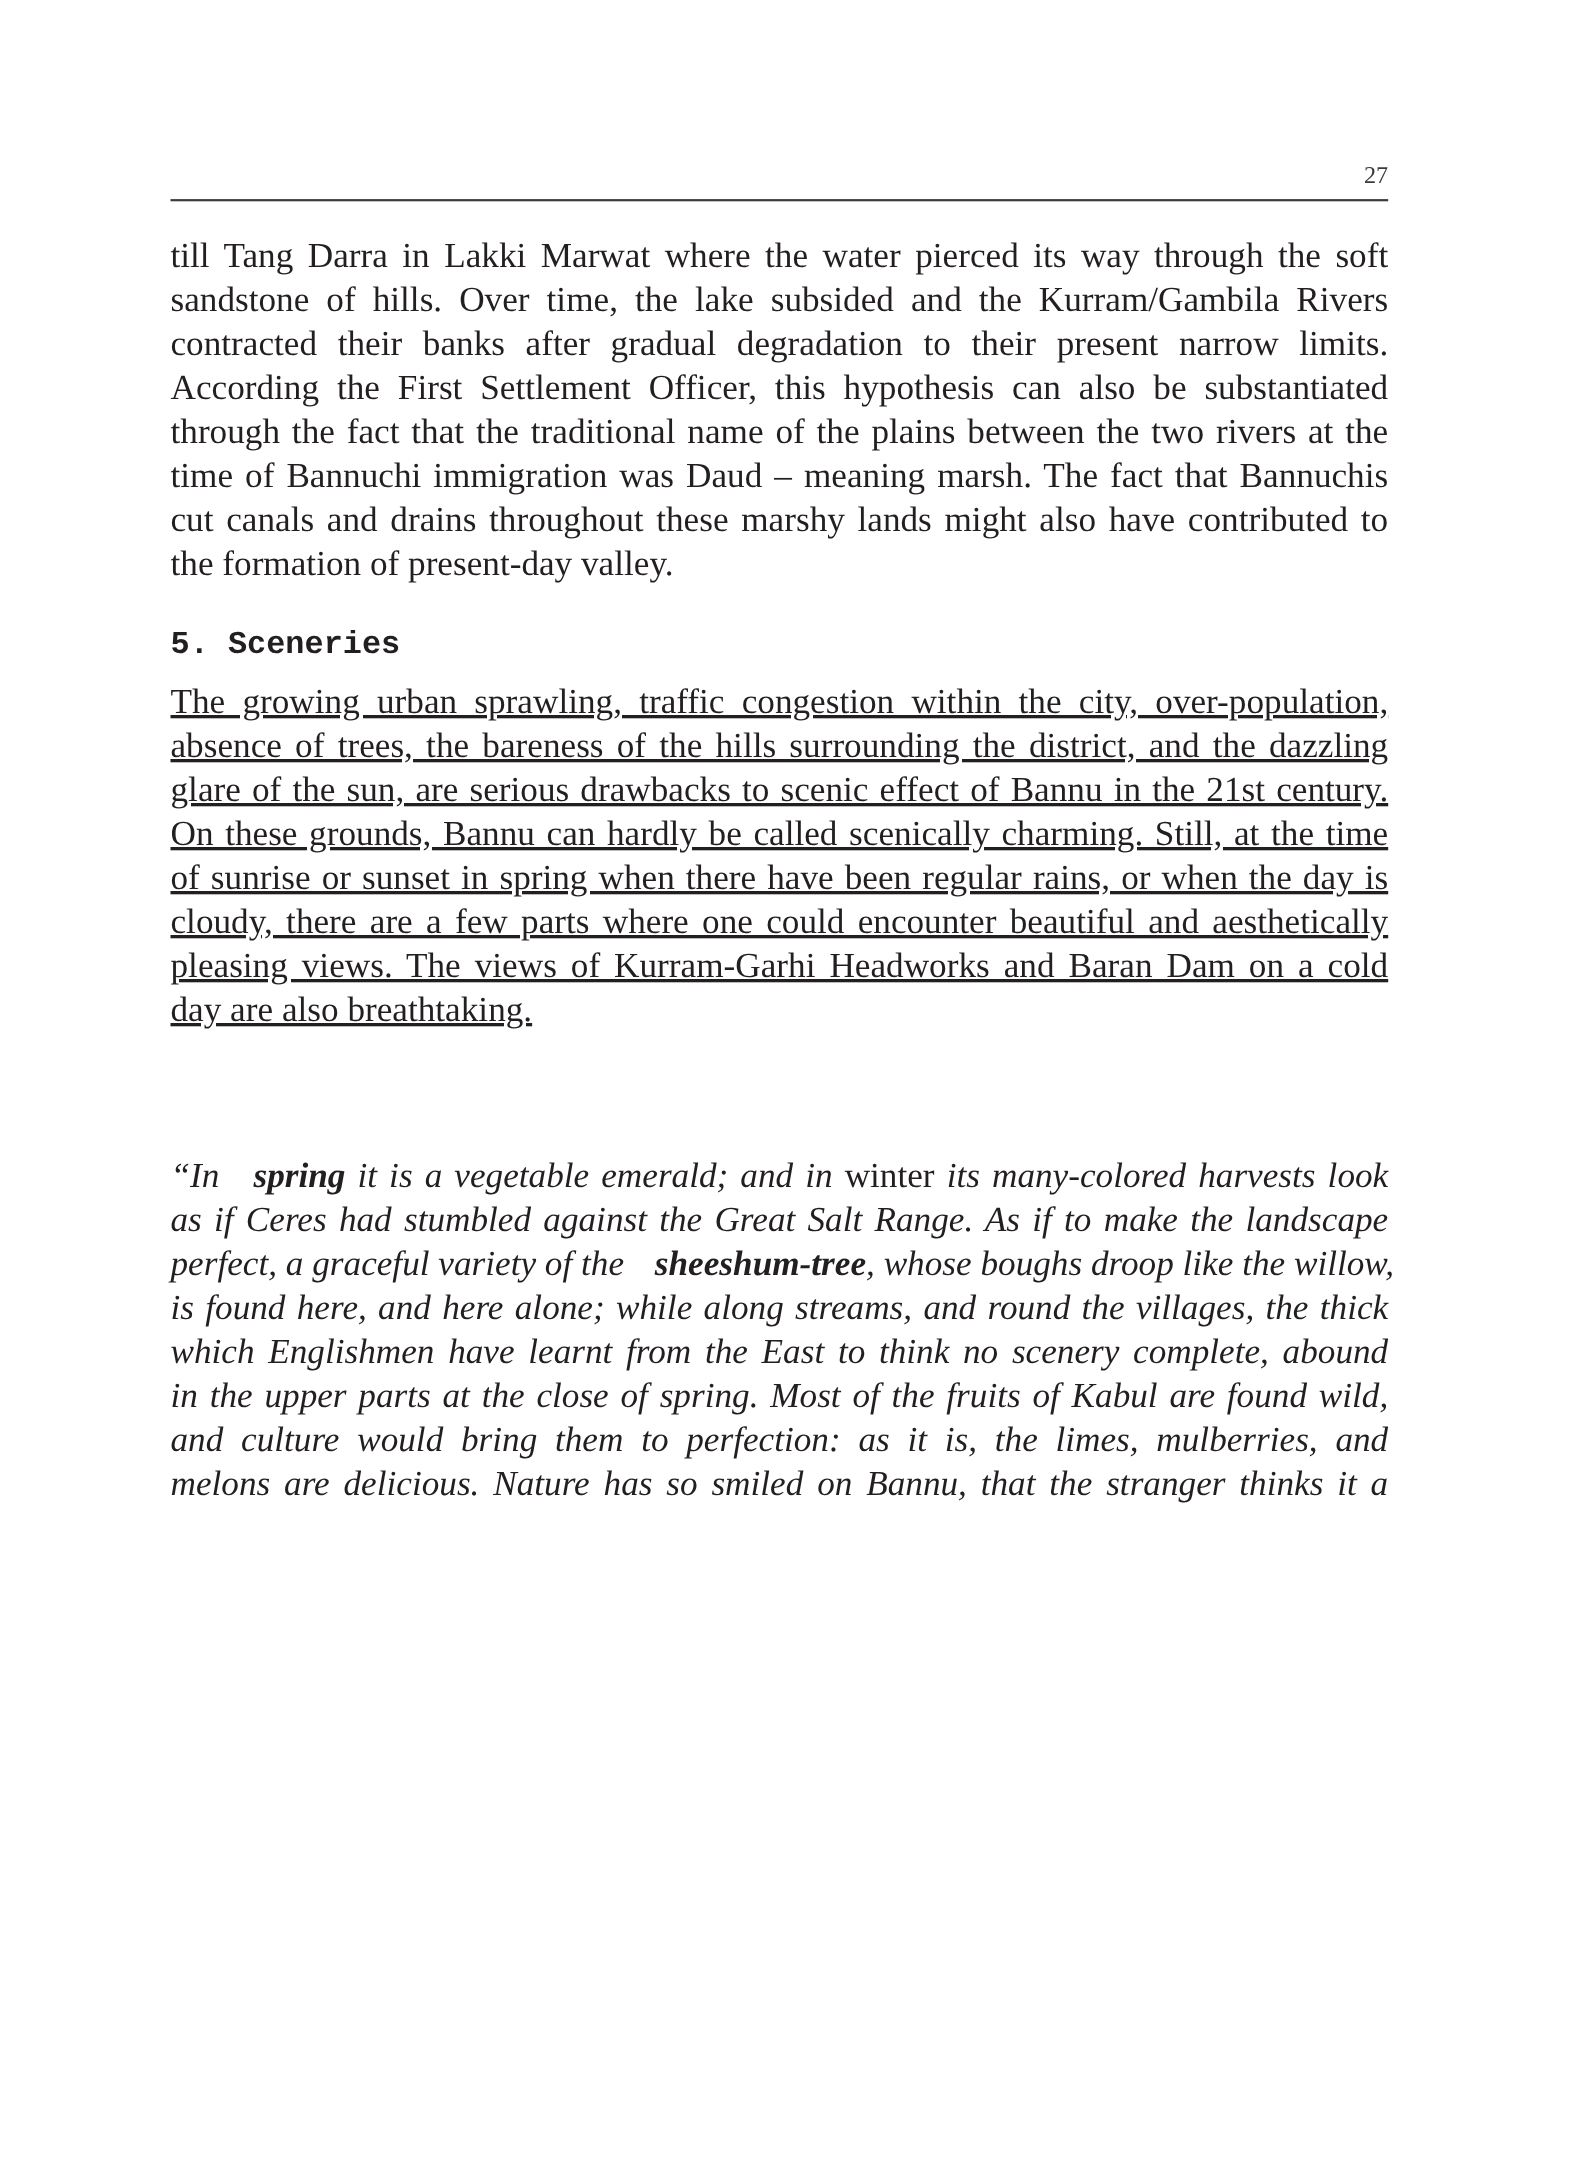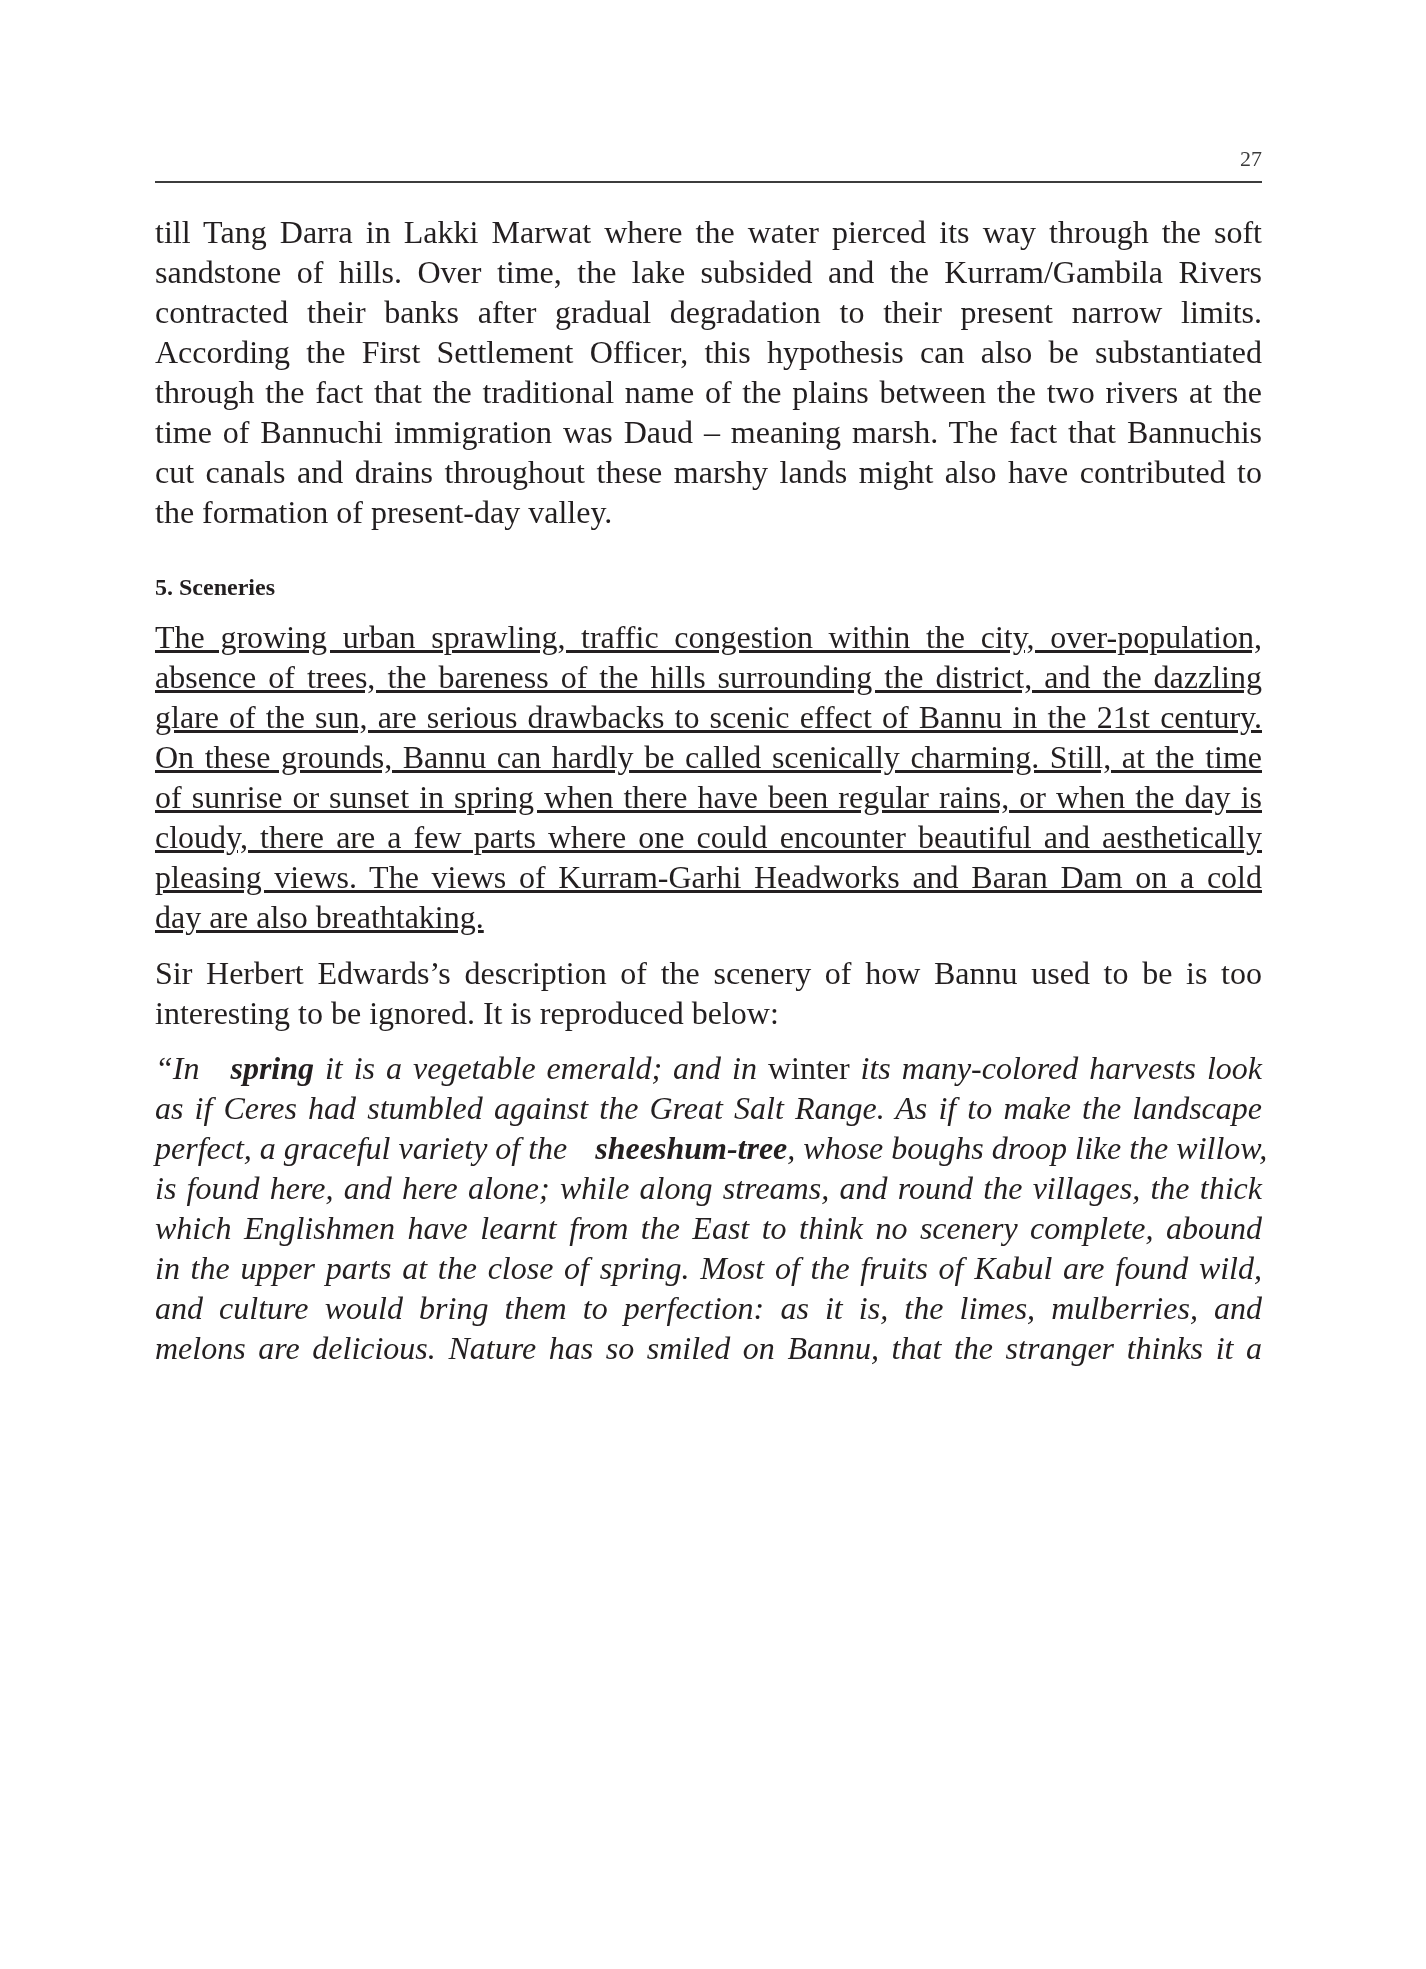--- a/index.html
+++ b/index.html
@@ -22,21 +22,21 @@
     .head-rule {
       position: absolute; left: 155px; top: 181px; width: 1107px; height: 2px; background: #3c3c3c;
     }
     .body-block { position: absolute; left: 155px; width: 1107px; }
     .line {
       display: block; height: 40px; line-height: 40px; font-size: 32px;
       text-align: justify; text-align-last: justify; white-space: nowrap;
     }
     .line.last { text-align-last: left; }
     .heading {
-      font-weight: bold; font-size: 24px; height: 40px; line-height: 40px;
+      font-weight: bold; font-size: 29px; height: 40px; line-height: 40px; font-family: Liberation Mono, monospace;
     }
     .quote .line { font-style: italic; }
     .upright { font-style: normal; }
     .bold-it { font-weight: bold; margin-left: 20px; }
   </style>
 </head>
 <body>
 
 <div class="page">
 
@@ -64,24 +64,20 @@
     <span class="line">The growing urban sprawling, traffic congestion within the city, over-population,</span>
     <span class="line">absence of trees, the bareness of the hills surrounding the district, and the dazzling</span>
     <span class="line">glare of the sun, are serious drawbacks to scenic effect of Bannu in the 21st century.</span>
     <span class="line">On these grounds, Bannu can hardly be called scenically charming. Still, at the time</span>
     <span class="line">of sunrise or sunset in spring when there have been regular rains, or when the day is</span>
     <span class="line">cloudy, there are a few parts where one could encounter beautiful and aesthetically</span>
     <span class="line">pleasing views. The views of Kurram-Garhi Headworks and Baran Dam on a cold</span>
     <span class="line last">day are also breathtaking.</span>
   </div>
 
-  <div class="body-block" style="top:953px;">
-    <span class="line">Sir Herbert Edwards’s description of the scenery of how Bannu used to be is too</span>
-    <span class="line last">interesting to be ignored. It is reproduced below:</span>
-  </div>
 
   <div class="body-block quote" style="top:1048px;">
     <span class="line"><span>“In </span><span class="bold-it">spring</span><span> it is a vegetable emerald; and in </span><span class="upright">winter</span><span> its many-colored harvests look</span></span>
     <span class="line">as if Ceres had stumbled against the Great Salt Range. As if to make the landscape</span>
     <span class="line"><span>perfect, a graceful variety of the </span><span class="bold-it">sheeshum-tree</span><span>, whose boughs droop like the willow,</span></span>
     <span class="line">is found here, and here alone; while along streams, and round the villages, the thick</span>
     <span class="line">which Englishmen have learnt from the East to think no scenery complete, abound</span>
     <span class="line">in the upper parts at the close of spring. Most of the fruits of Kabul are found wild,</span>
     <span class="line">and culture would bring them to perfection: as it is, the limes, mulberries, and</span>
     <span class="line">melons are delicious. Nature has so smiled on Bannu, that the stranger thinks it a</span>

